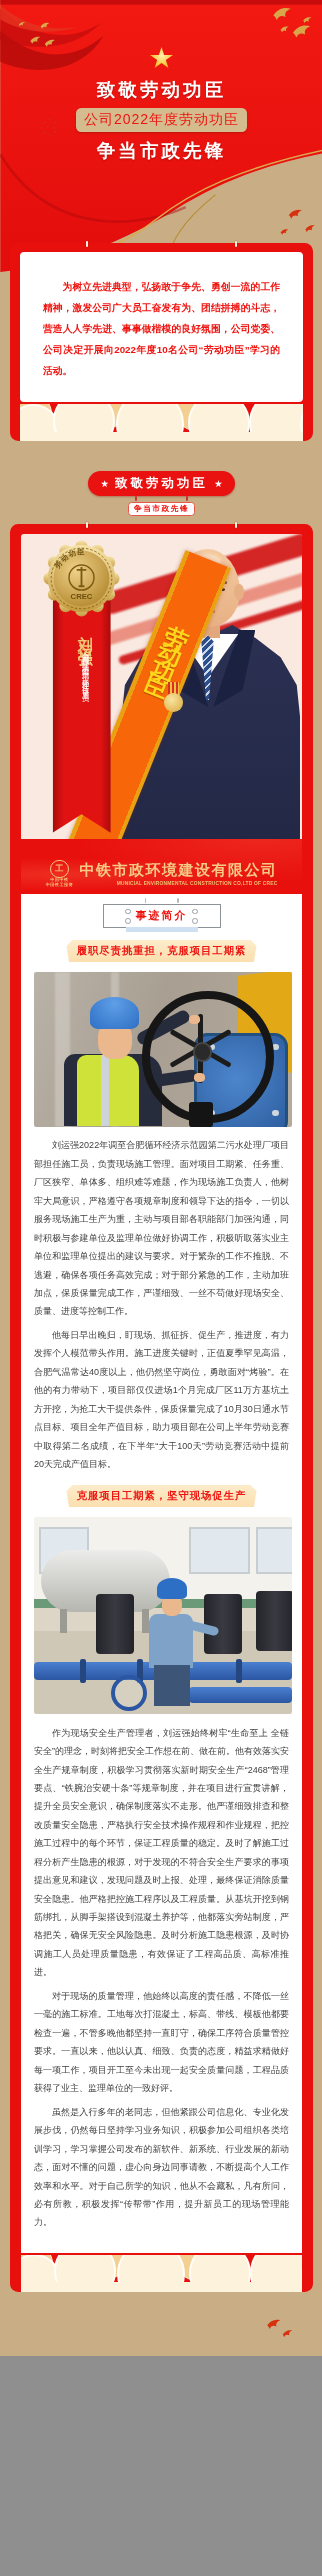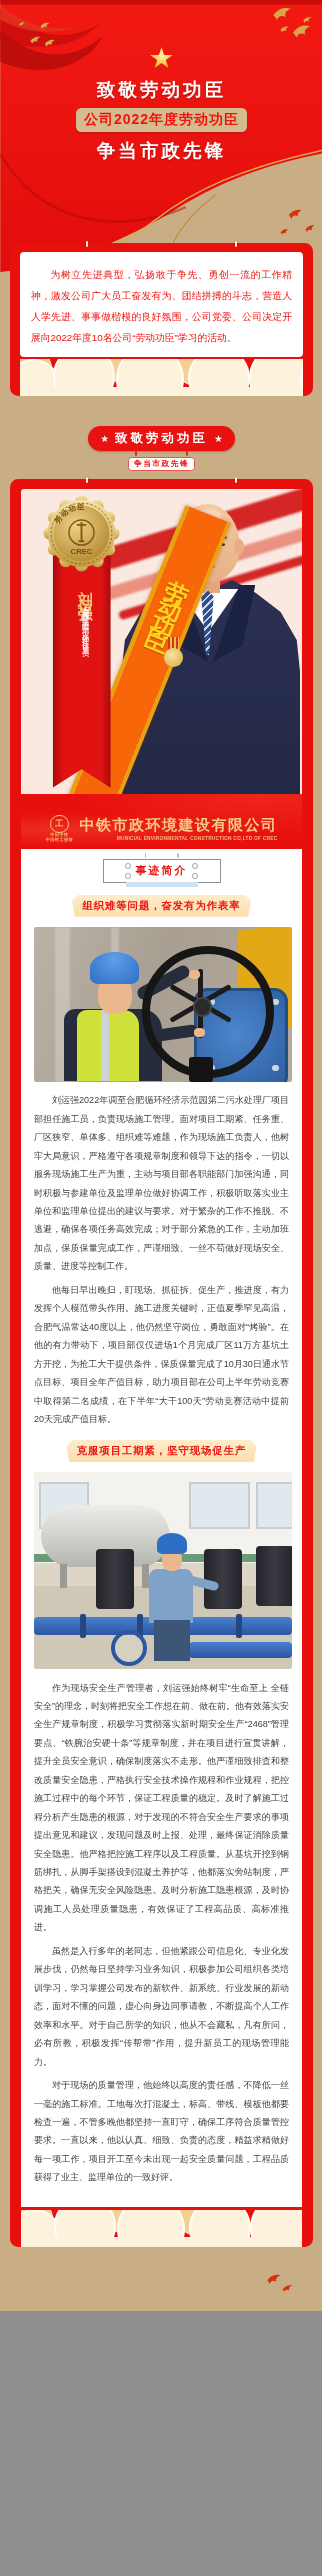--- a/index.html
+++ b/index.html
@@ -8,30 +8,30 @@
     background-size:3.6px 3.6px,5.7px 5.7px;background-position:0 0,1.5px 2.6px;
     font-family:"Liberation Sans","DejaVu Sans",sans-serif;overflow:hidden;}
   
   .hero{position:relative;height:274px;}
   .hero svg.bg{position:absolute;inset:0;display:block;}
   .hero-center{position:absolute;top:47px;left:0;width:100%;display:flex;flex-direction:column;align-items:center;z-index:3;}
   .star{width:24px;height:23px;background:radial-gradient(circle at 50% 38%,#fff3b0,#f8c430 55%,#d98f12);
     clip-path:polygon(50% 0%,61% 35%,98% 35%,68% 57%,79% 91%,50% 70%,21% 91%,32% 57%,2% 35%,39% 35%);
     filter:drop-shadow(0 0 4.6px rgba(255,235,150,.95));margin-bottom:4.1px;}
   .hero-t{color:#fff;font-size:18.5px;font-weight:900;letter-spacing:3.1px;margin:3.1px 0;text-shadow:0 1px 1.5px rgba(120,10,5,.45);}
-  .hero-badge{background:#d5bc8e;color:#ee1510;font-size:14px;font-weight:700;letter-spacing:1px;
+  .hero-badge{background:#d5bc8e;color:#ee1510;font-size:14px;font-weight:400;letter-spacing:1px;
     padding:2.6px 8.2px;border-radius:5.2px;margin:3.1px 0;box-shadow:0 1px 2.1px rgba(100,20,5,.35);}
   
   .card{position:relative;margin:0 10.3px;background:#e8100d;border-radius:8.2px;z-index:2;}
   .tick{position:absolute;top:-2.1px;width:2.1px;height:6.2px;background:#fdf3dd;border-radius:1px;box-shadow:0 0 0 0.5px rgba(160,20,10,.4);}
   .tick.t1{left:25%;} .tick.t2{right:25%;}
   .intro-card{margin-top:-31px;padding:9.3px 9.3px 0;}
   .panel{background:#fff;border-radius:4.1px;}
   .intro-panel{padding:11.3px 11.3px 9.3px;}
-  .intro-text{margin:0;color:#ef1410;font-size:9.8px;line-height:2.15;font-weight:400;text-align:justify;text-indent:2em;}
+  .intro-text{margin:12px;color:#ef1410;font-size:9.8px;line-height:2.15;font-weight:700;text-align:justify;text-indent:2em;}
   
   .clouds{position:relative;height:37px;margin-top:2.1px;overflow:hidden;}
   .clouds:after{content:"";position:absolute;left:-2.1px;right:-2.1px;bottom:0;height:9.3px;background:#fdf3dd;}
   .cl{position:absolute;border-radius:50%;}
   .c-gold{background:#f3cf92;border:1.5px solid #fdf3dd;}
   .c-cream{background:#fdf3dd;border:2.1px solid #fffdf6;}
   
   .divider{position:relative;display:flex;flex-direction:column;align-items:center;margin:30px 0 8.2px;z-index:2;}
   .pill{background:#ea1111;color:#fff;font-size:12.4px;font-weight:700;letter-spacing:3.1px;border-radius:13.4px;
     padding:4.1px 12.4px;display:flex;align-items:center;gap:6.2px;box-shadow:0 1px 2.1px rgba(120,10,5,.35);}
@@ -351,21 +351,21 @@
             <i></i>
             <i></i>
           </span>
         <span class="sb-label">事迹简介</span>
         <span class="sb-dots">
             <i></i>
             <i></i>
           </span>
       </div>
 
-      <div class="sec-badge">组织难等问题，奋发有为作表率</div>
+      <div class="sec-badge">履职尽责挑重担，克服项目工期紧</div>
       <div class="photo sc-valve">
         <i class="streak" style="left:20.6px;top:0;width:15.5px;height:155px;"></i>
         <i class="streak" style="left:77px;top:0;width:8.2px;height:155px;"></i>
         <i class="sv-yellow"></i>
         <i class="sv-rust"></i>
         <i class="sv-flange"></i>
         <i class="sv-bolt" style="right:77px;top:72px;"></i>
         <i class="sv-bolt" style="right:13.4px;top:72px;"></i>
         <i class="sv-bolt" style="right:77px;top:138px;"></i>
         <i class="sv-bolt" style="right:13.4px;top:138px;"></i>
@@ -406,22 +406,22 @@
         <i class="sp-pipe" style="left:155px;top:170px;width:103px;height:15.5px;"></i>
         <i class="sp-valve" style="left:77px;top:158px;"></i>
         <i class="sp-shirt"></i>
         <i class="sp-armP"></i>
         <i class="sp-jeans"></i>
         <i class="sp-face"></i>
         <i class="sp-helmet"></i>
       </div>
       <p class="body-p">作为现场安全生产管理者，刘运强始终树牢“生命至上 全链安全”的理念，时刻将把安全工作想在前、做在前。他有效落实安全生产规章制度，积极学习贯彻落实新时期安全生产“2468”管理要点、“铁腕治安硬十条”等规章制度，并在项目进行宣贯讲解，提升全员安全意识，确保制度落实不走形。他严谨细致排查和整改质量安全隐患，严格执行安全技术操作规程和作业规程，把控施工过程中的每个环节，保证工程质量的稳定。及时了解施工过程分析产生隐患的根源，对于发现的不符合安全生产要求的事项提出意见和建议，发现问题及时上报、处理，最终保证消除质量安全隐患。他严格把控施工程序以及工程质量。从基坑开挖到钢筋绑扎，从脚手架搭设到混凝土养护等，他都落实旁站制度，严格把关，确保无安全风险隐患。及时分析施工隐患根源，及时协调施工人员处理质量隐患，有效保证了工程高品质、高标准推进。</p>
 
+      <p class="body-p">对于现场的质量管理，他始终以高度的责任感，不降低一丝一毫的施工标准。工地每次打混凝土，标高、带线、模板他都要检查一遍，不管多晚他都坚持一直盯守，确保工序符合质量管控要求。一直以来，他以认真、细致、负责的态度，精益求精做好每一项工作，项目开工至今未出现一起安全质量问题，工程品质获得了业主、监理单位的一致好评。</p>
       <p class="body-p">虽然是入行多年的老同志，但他紧跟公司信息化、专业化发展步伐，仍然每日坚持学习业务知识，积极参加公司组织各类培训学习，学习掌握公司发布的新软件、新系统、行业发展的新动态，面对不懂的问题，虚心向身边同事请教，不断提高个人工作效率和水平。对于自己所学的知识，他从不会藏私，凡有所问，必有所教，积极发挥“传帮带”作用，提升新员工的现场管理能力。</p>
-      <p class="body-p">对于现场的质量管理，他始终以高度的责任感，不降低一丝一毫的施工标准。工地每次打混凝土，标高、带线、模板他都要检查一遍，不管多晚他都坚持一直盯守，确保工序符合质量管控要求。一直以来，他以认真、细致、负责的态度，精益求精做好每一项工作，项目开工至今未出现一起安全质量问题，工程品质获得了业主、监理单位的一致好评。</p>
     </div>
 
     <div class="clouds">
       <span class="cl c-gold" style="left:-6.2px;bottom:8.2px;width:37px;height:37px;"></span>
       <span class="cl c-gold" style="left:61px;bottom:12.4px;width:47px;height:47px;"></span>
       <span class="cl c-gold" style="left:154px;bottom:10.3px;width:42px;height:42px;"></span>
       <span class="cl c-gold" style="left:238px;bottom:12.4px;width:45px;height:45px;"></span>
 
       <span class="cl c-cream" style="left:-12.4px;bottom:-15.5px;width:49px;height:49px;"></span>
       <span class="cl c-cream" style="left:33px;bottom:-10.3px;width:58px;height:58px;"></span>

